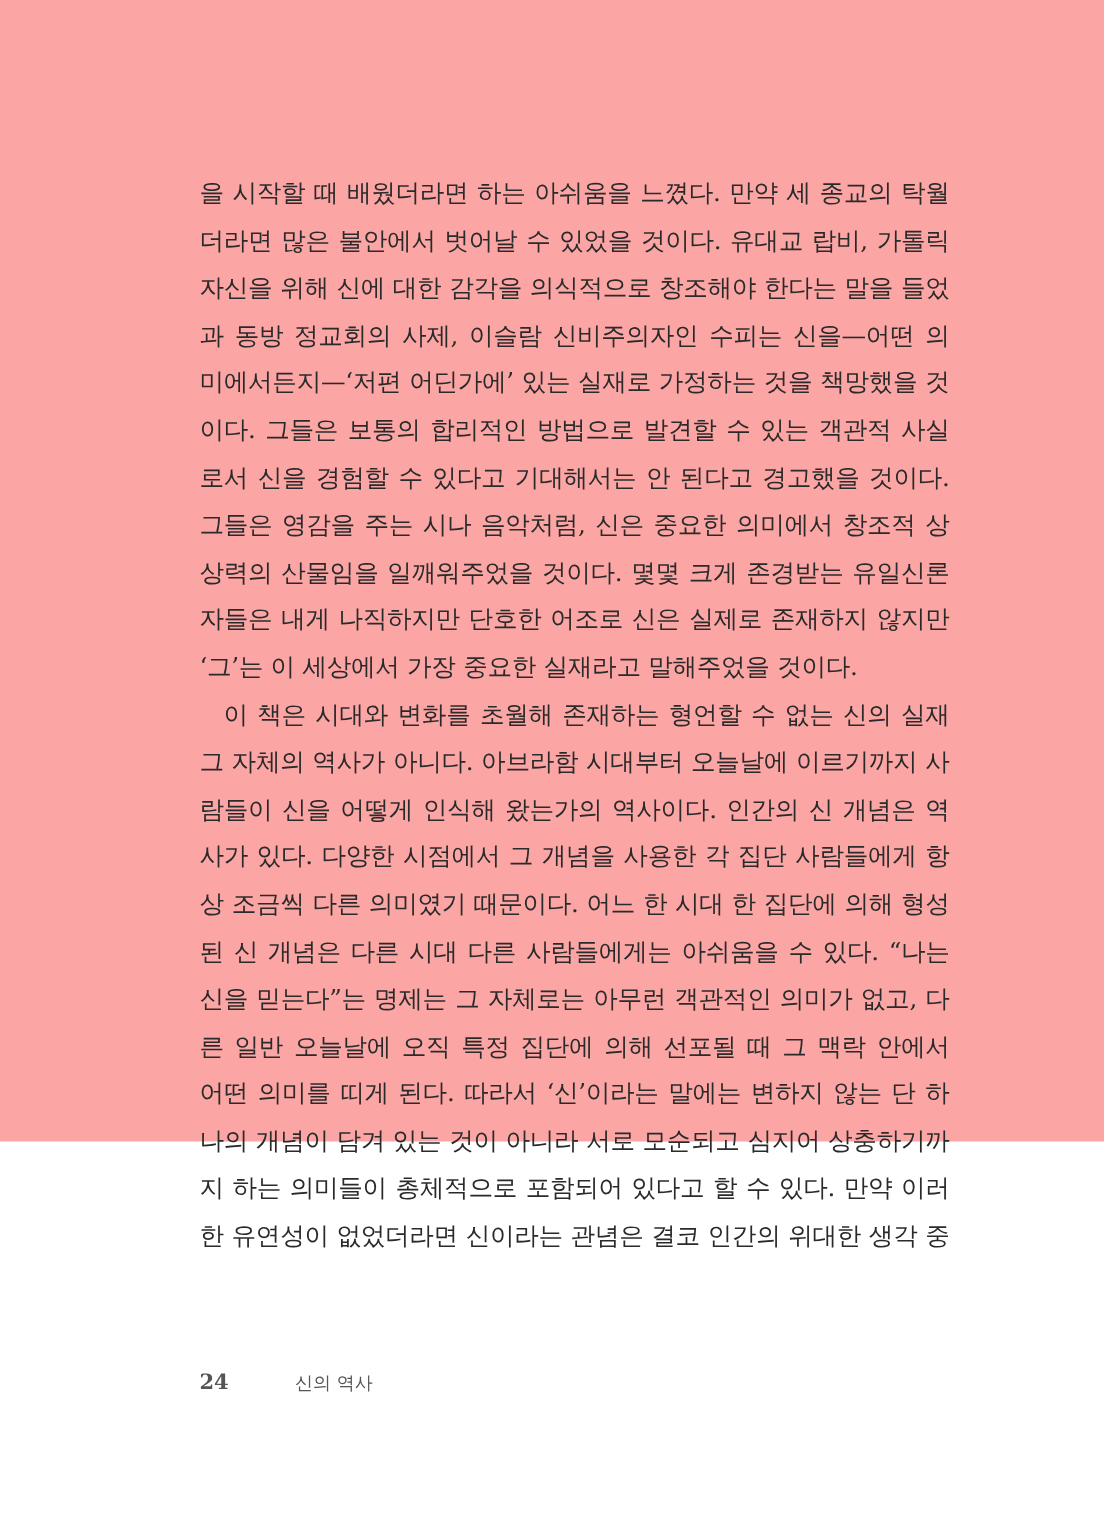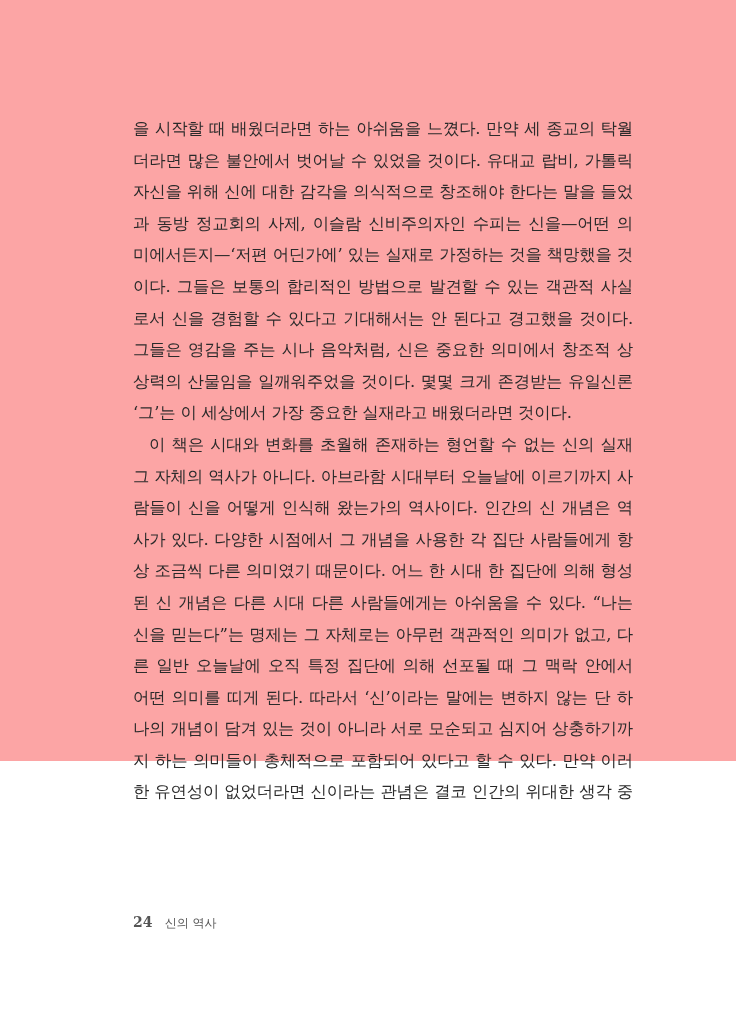--- a/index.html
+++ b/index.html
@@ -51,38 +51,40 @@
       color: #555555;
       white-space: nowrap;
     }
     .footer .page-num {
       margin-right: 8px;
       font-size: 14px;
       font-weight: bold;
     }
     .footer .running-title {
       font-size: 12px;
+      margin-left: 32px;
     }
   </style>
 </head>
 <body>
 
 <div class="page">
   <div class="body-text">
 
     <span class="line">을 시작할 때 배웠더라면 하는 아쉬움을 느꼈다. 만약 세 종교의 탁월</span>
     <span class="line">더라면 많은 불안에서 벗어날 수 있었을 것이다. 유대교 랍비, 가톨릭</span>
     <span class="line">자신을 위해 신에 대한 감각을 의식적으로 창조해야 한다는 말을 들었</span>
     <span class="line">과 동방 정교회의 사제, 이슬람 신비주의자인 수피는 신을—어떤 의</span>
     <span class="line">미에서든지—‘저편 어딘가에’ 있는 실재로 가정하는 것을 책망했을 것</span>
     <span class="line">이다. 그들은 보통의 합리적인 방법으로 발견할 수 있는 객관적 사실</span>
     <span class="line">로서 신을 경험할 수 있다고 기대해서는 안 된다고 경고했을 것이다.</span>
     <span class="line">그들은 영감을 주는 시나 음악처럼, 신은 중요한 의미에서 창조적 상</span>
     <span class="line">상력의 산물임을 일깨워주었을 것이다. 몇몇 크게 존경받는 유일신론</span>
-    <span class="line last">‘그’는 이 세상에서 가장 중요한 실재라고 배웠더라면 것이다.</span>
+    <span class="line">자들은 내게 나직하지만 단호한 어조로 신은 실제로 존재하지 않지만</span>
+    <span class="line last">‘그’는 이 세상에서 가장 중요한 실재라고 말해주었을 것이다.</span>
 
     <span class="line indent">이 책은 시대와 변화를 초월해 존재하는 형언할 수 없는 신의 실재</span>
     <span class="line">그 자체의 역사가 아니다. 아브라함 시대부터 오늘날에 이르기까지 사</span>
     <span class="line">람들이 신을 어떻게 인식해 왔는가의 역사이다. 인간의 신 개념은 역</span>
     <span class="line">사가 있다. 다양한 시점에서 그 개념을 사용한 각 집단 사람들에게 항</span>
     <span class="line">상 조금씩 다른 의미였기 때문이다. 어느 한 시대 한 집단에 의해 형성</span>
     <span class="line">된 신 개념은 다른 시대 다른 사람들에게는 아쉬움을 수 있다. “나는</span>
     <span class="line">신을 믿는다”는 명제는 그 자체로는 아무런 객관적인 의미가 없고, 다</span>
     <span class="line">른 일반 오늘날에 오직 특정 집단에 의해 선포될 때 그 맥락 안에서</span>
     <span class="line">어떤 의미를 띠게 된다. 따라서 ‘신’이라는 말에는 변하지 않는 단 하</span>

